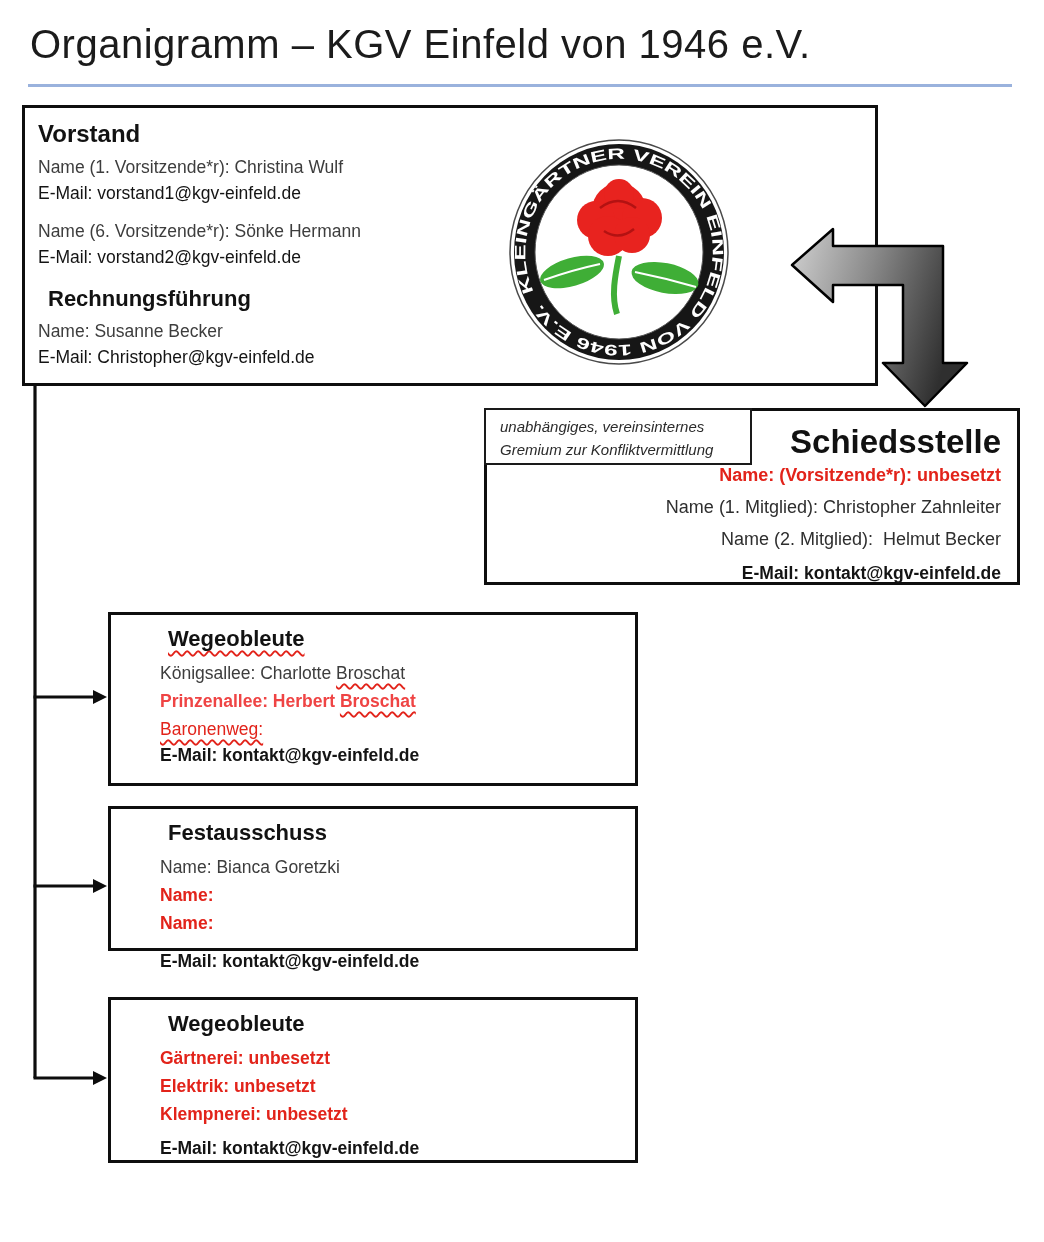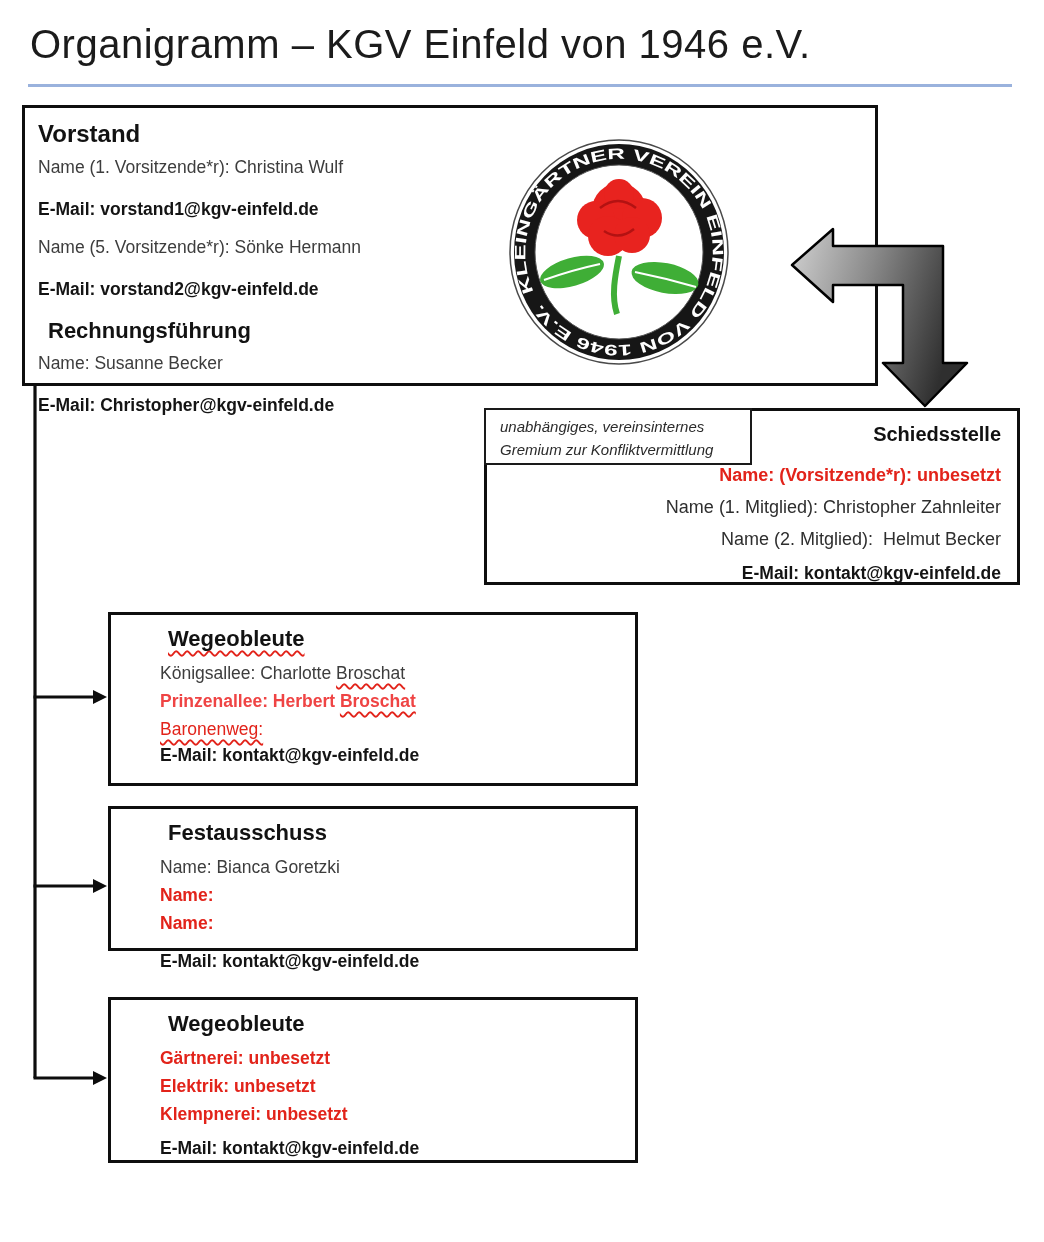--- a/index.html
+++ b/index.html
@@ -15,33 +15,33 @@
 
   
   .org-box{border:3px solid #0e0e0e;background:#fff;box-sizing:border-box;}
 
   
   .vorstand-box{left:22px;top:105px;width:856px;height:281px;}
   .vorstand-content{padding:12px 0 0 13px;}
   .v-heading{font-size:24px;font-weight:800;color:#121212;margin:0 0 6px;}
   .v-heading2{font-size:22px;font-weight:800;color:#121212;margin:0 10px 6px;}
   .v-line{font-size:17.5px;color:#3d3d3d;line-height:26px;}
-  .v-email{font-size:17.5px;color:#141414;font-weight:700;line-height:26px;margin-top:16px;}
+  .v-email{font-size:17.5px;color:#141414;font-weight:400;line-height:26px;}
   .gap12{height:12px;} .gap16{height:16px;}
 
   
   .logo-wrap{left:508px;top:138px;width:222px;height:228px;}
 
   
   .schieds-box{left:484px;top:408px;width:536px;height:177px;}
   .note-box{position:absolute;left:-3px;top:-3px;width:268px;height:57px;border:2.5px solid #1a1a1a;
     background:#fff;box-sizing:border-box;padding:5px 10px 0 14px;font-style:italic;
     font-size:15px;line-height:23px;color:#2b2b2b;}
   .s-line{position:absolute;right:16px;white-space:pre;}
-  .s-heading{top:12px;font-size:20px;font-weight:800;color:#111;}
+  .s-heading{top:12px;font-size:33px;font-weight:800;color:#111;}
   .s-red{top:54px;font-size:18px;font-weight:700;color:#e2231a;}
   .s-member1{top:86px;font-size:18px;color:#2e2e2e;}
   .s-member2{top:118px;font-size:18px;color:#2e2e2e;}
   .s-email{top:152px;font-size:17.5px;font-weight:700;color:#141414;}
 
   
   .lower-box{left:108px;width:530px;}
   .wege-box{top:612px;height:174px;}
   .fest-box{top:806px;height:145px;}
   .fach-box{top:997px;height:166px;}
@@ -66,21 +66,21 @@
 
   <div class="abs page-title">Organigramm – KGV Einfeld von 1946 e.V.</div>
   <div class="abs title-rule"></div>
 
   <div class="abs org-box vorstand-box">
     <div class="vorstand-content">
       <div class="v-heading">Vorstand</div>
       <div class="v-line">Name (1. Vorsitzende*r): Christina Wulf</div>
       <div class="v-email">E-Mail: vorstand1@kgv-einfeld.de</div>
       <div class="gap12"></div>
-      <div class="v-line">Name (5. Vorsitzende*r): Sönke Hermann</div>
+      <div class="v-line">Name (6. Vorsitzende*r): Sönke Hermann</div>
       <div class="v-email">E-Mail: vorstand2@kgv-einfeld.de</div>
       <div class="gap16"></div>
       <div class="v-heading2">Rechnungsführung</div>
       <div class="v-line">Name: Susanne Becker</div>
       <div class="v-email">E-Mail: Christopher@kgv-einfeld.de</div>
     </div>
   </div>
 
   <div class="abs logo-wrap">
     <svg width="222" height="228" viewBox="0 0 222 228">

